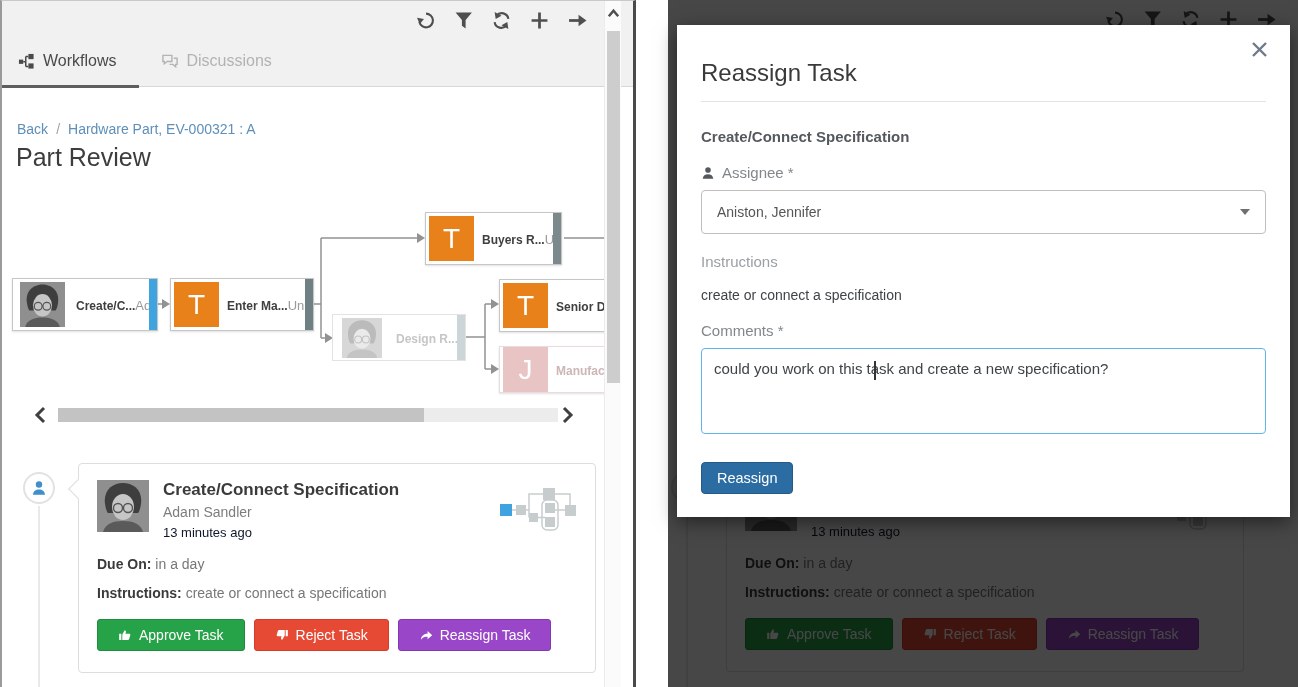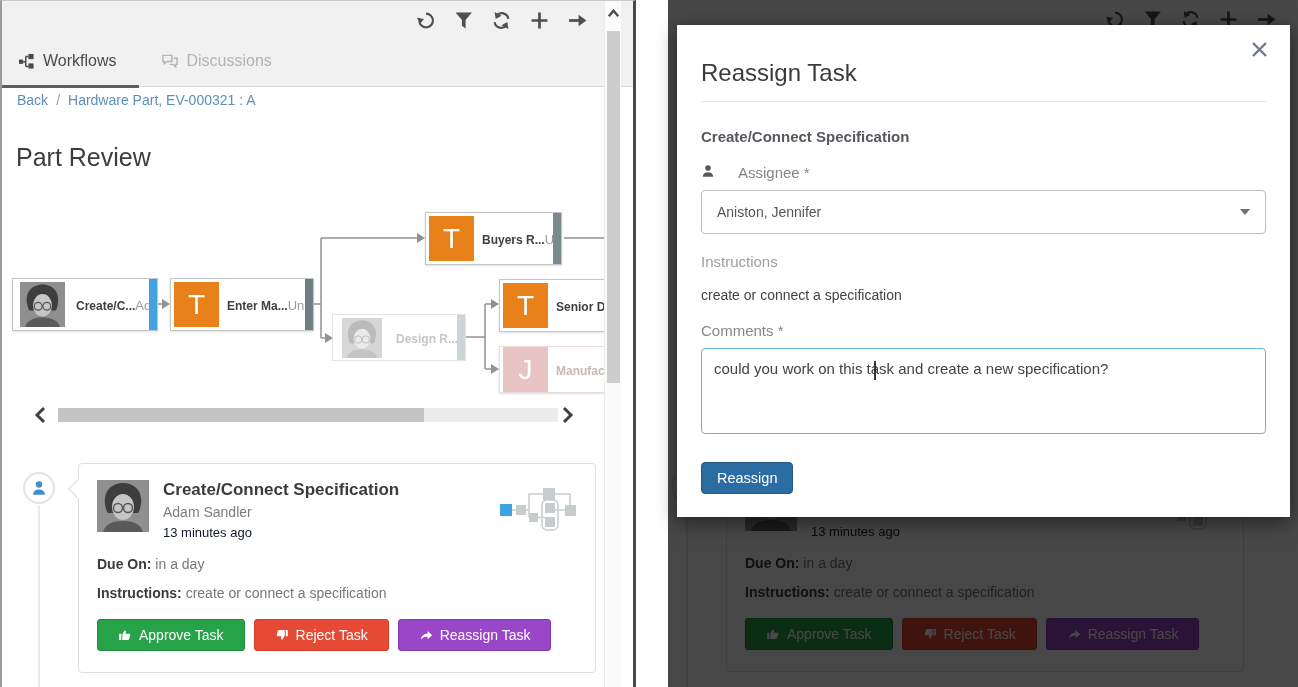--- a/index.html
+++ b/index.html
@@ -25,21 +25,21 @@
   .tab.active { color:#4a4a4a; }
   .tab-underline { position:absolute; bottom:-2px; left:0; width:137px; height:3px; background:#5e5e5e; }
 
   
   .vscrollbar { position:absolute; top:0; right:12px; width:17px; bottom:0; background:#fbfbfb;
                 border-left:1px solid #ececec; }
   .vscroll-up { position:absolute; top:5px; left:1px; width:15px; height:15px; color:#4f4f4f; }
   .vscroll-thumb { position:absolute; top:30px; left:2px; width:13px; height:352px; background:#cdcdcd; }
 
   
-  .breadcrumb { position:absolute; top:91px; left:15px; font-size:14px; color:#999; }
+  .breadcrumb { position:absolute; top:120px; left:15px; font-size:14px; color:#999; }
   .breadcrumb a { color:#5e8fb9; text-decoration:none; cursor:pointer; }
   .bc-sep { margin:0 8px; color:#9aa7b0; }
   .page-title { position:absolute; top:142px; left:14px; font-size:25px; font-weight:400; color:#3d3d3d; }
 
   
   .diagram { position:absolute; top:190px; left:2px; width:600px; height:212px; overflow:hidden; }
   .connectors { position:absolute; top:0; left:0; }
   .wnode { position:absolute; height:53px; display:flex; align-items:center; background:#fff;
            border:1px solid #c6c6c6; box-shadow:0 1px 2px rgba(0,0,0,.12); cursor:pointer; }
   .nicon { width:45px; height:45px; margin-left:3px; flex:0 0 45px; display:flex;
@@ -90,21 +90,21 @@
 
   
   .rw-inner { position:absolute; inset:0; z-index:1; }
   .overlay { position:absolute; top:0; left:32px; right:0; bottom:0; background:rgba(0,0,0,.72); z-index:5; }
   .modal { position:absolute; top:25px; left:41px; width:613px; height:492px; background:#fff;
            z-index:6; box-shadow:0 5px 18px rgba(0,0,0,.5); padding:0 24px; }
   .modal-close { position:absolute; top:16px; right:22px; width:17px; height:17px; color:#6e7a87; cursor:pointer; }
   .modal-title { margin-top:34px; font-size:24px; font-weight:400; color:#3a3a3a; }
   .modal-hr { border:none; border-top:1px solid #e4e4e4; margin-top:14px; }
   .modal-subtitle { margin-top:26px; font-size:15px; font-weight:700; color:#55595e; }
-  .field-label { margin-top:19px; font-size:15px; color:#82878c; display:flex; align-items:flex-start; gap:23px; }
+  .field-label { margin-top:19px; font-size:15px; color:#82878c; display:flex; align-items:center; gap:7px; }
   .field-label.light { color:#9aa0a5; }
   .field-label svg { width:14px; height:14px; color:#55595e; }
   .select-box { margin-top:9px; height:44px; border:1px solid #bfbfbf; border-radius:4px;
                 display:flex; align-items:center; padding:0 15px; font-size:14px; color:#555;
                 cursor:pointer; background:#fff; }
   .caret-down { margin-left:auto; width:0; height:0; border-left:5px solid transparent;
                 border-right:5px solid transparent; border-top:6px solid #707070; }
   .static-value { margin-top:17px; font-size:14px; color:#3f4448; }
   .comments-box { position:relative; margin-top:9px; height:86px; border:1px solid #5fb6e6;
                   border-radius:4px; padding:11px 12px; font-size:15px; color:#3f4448;

